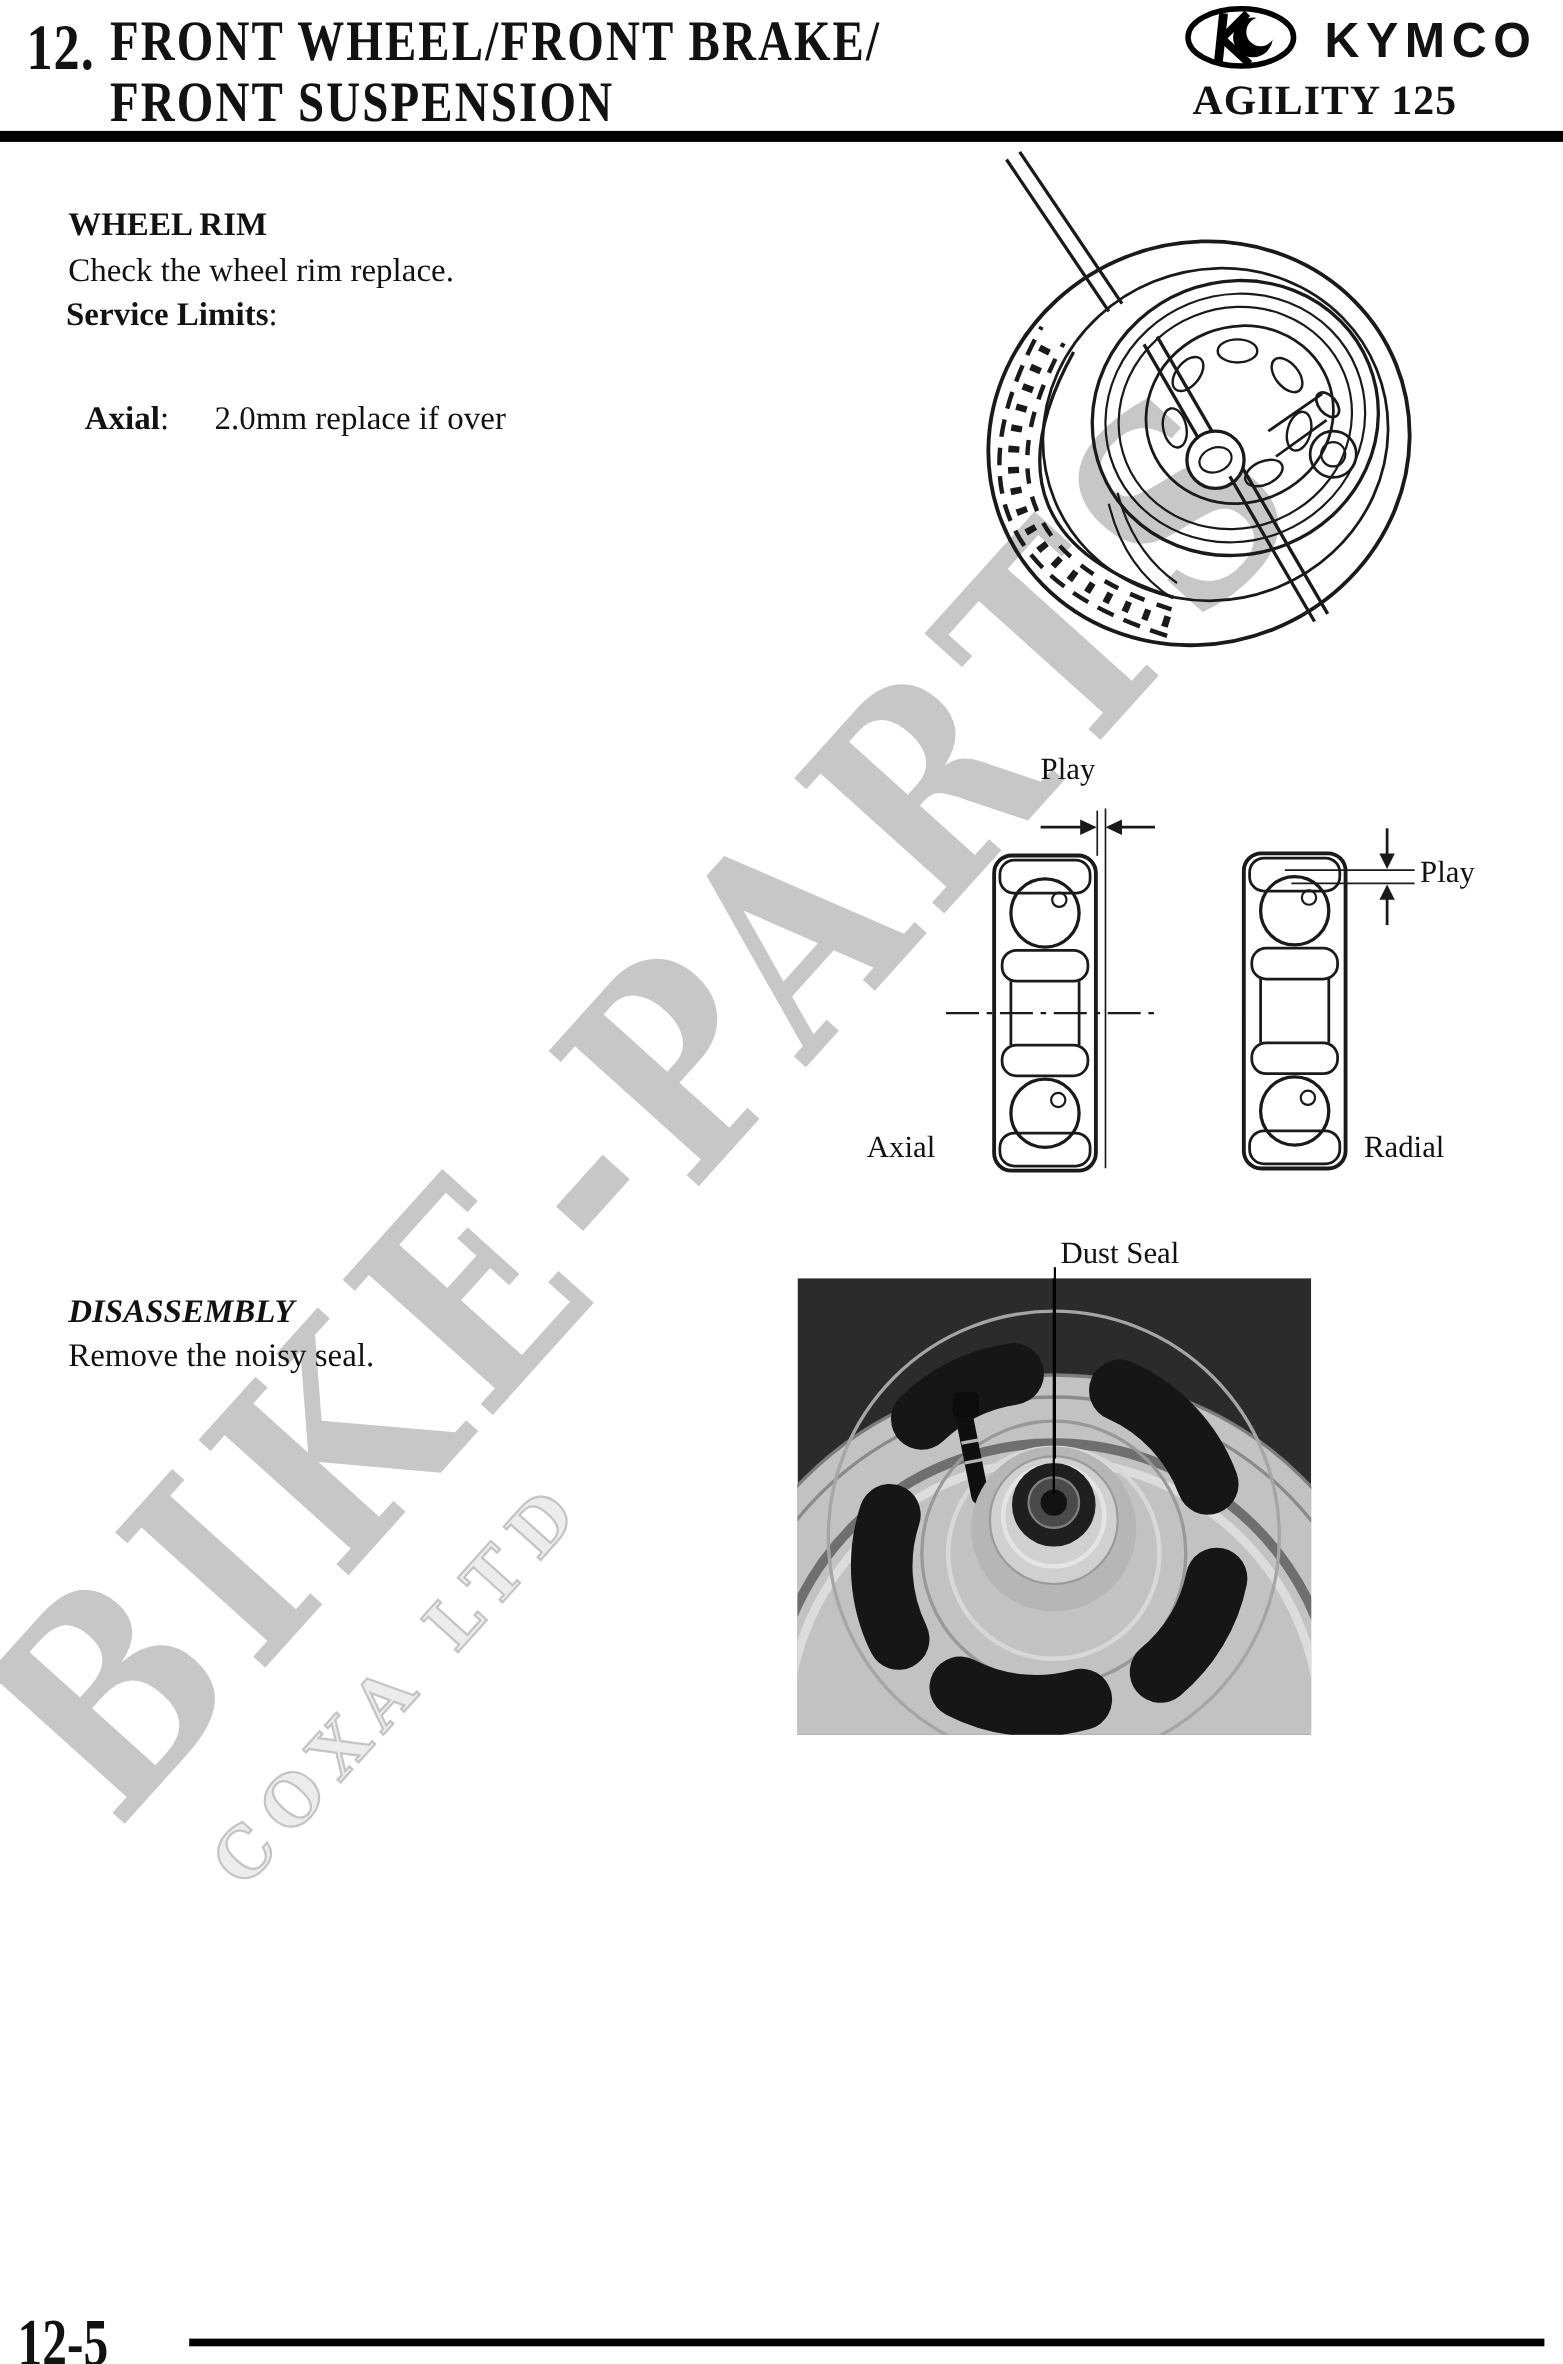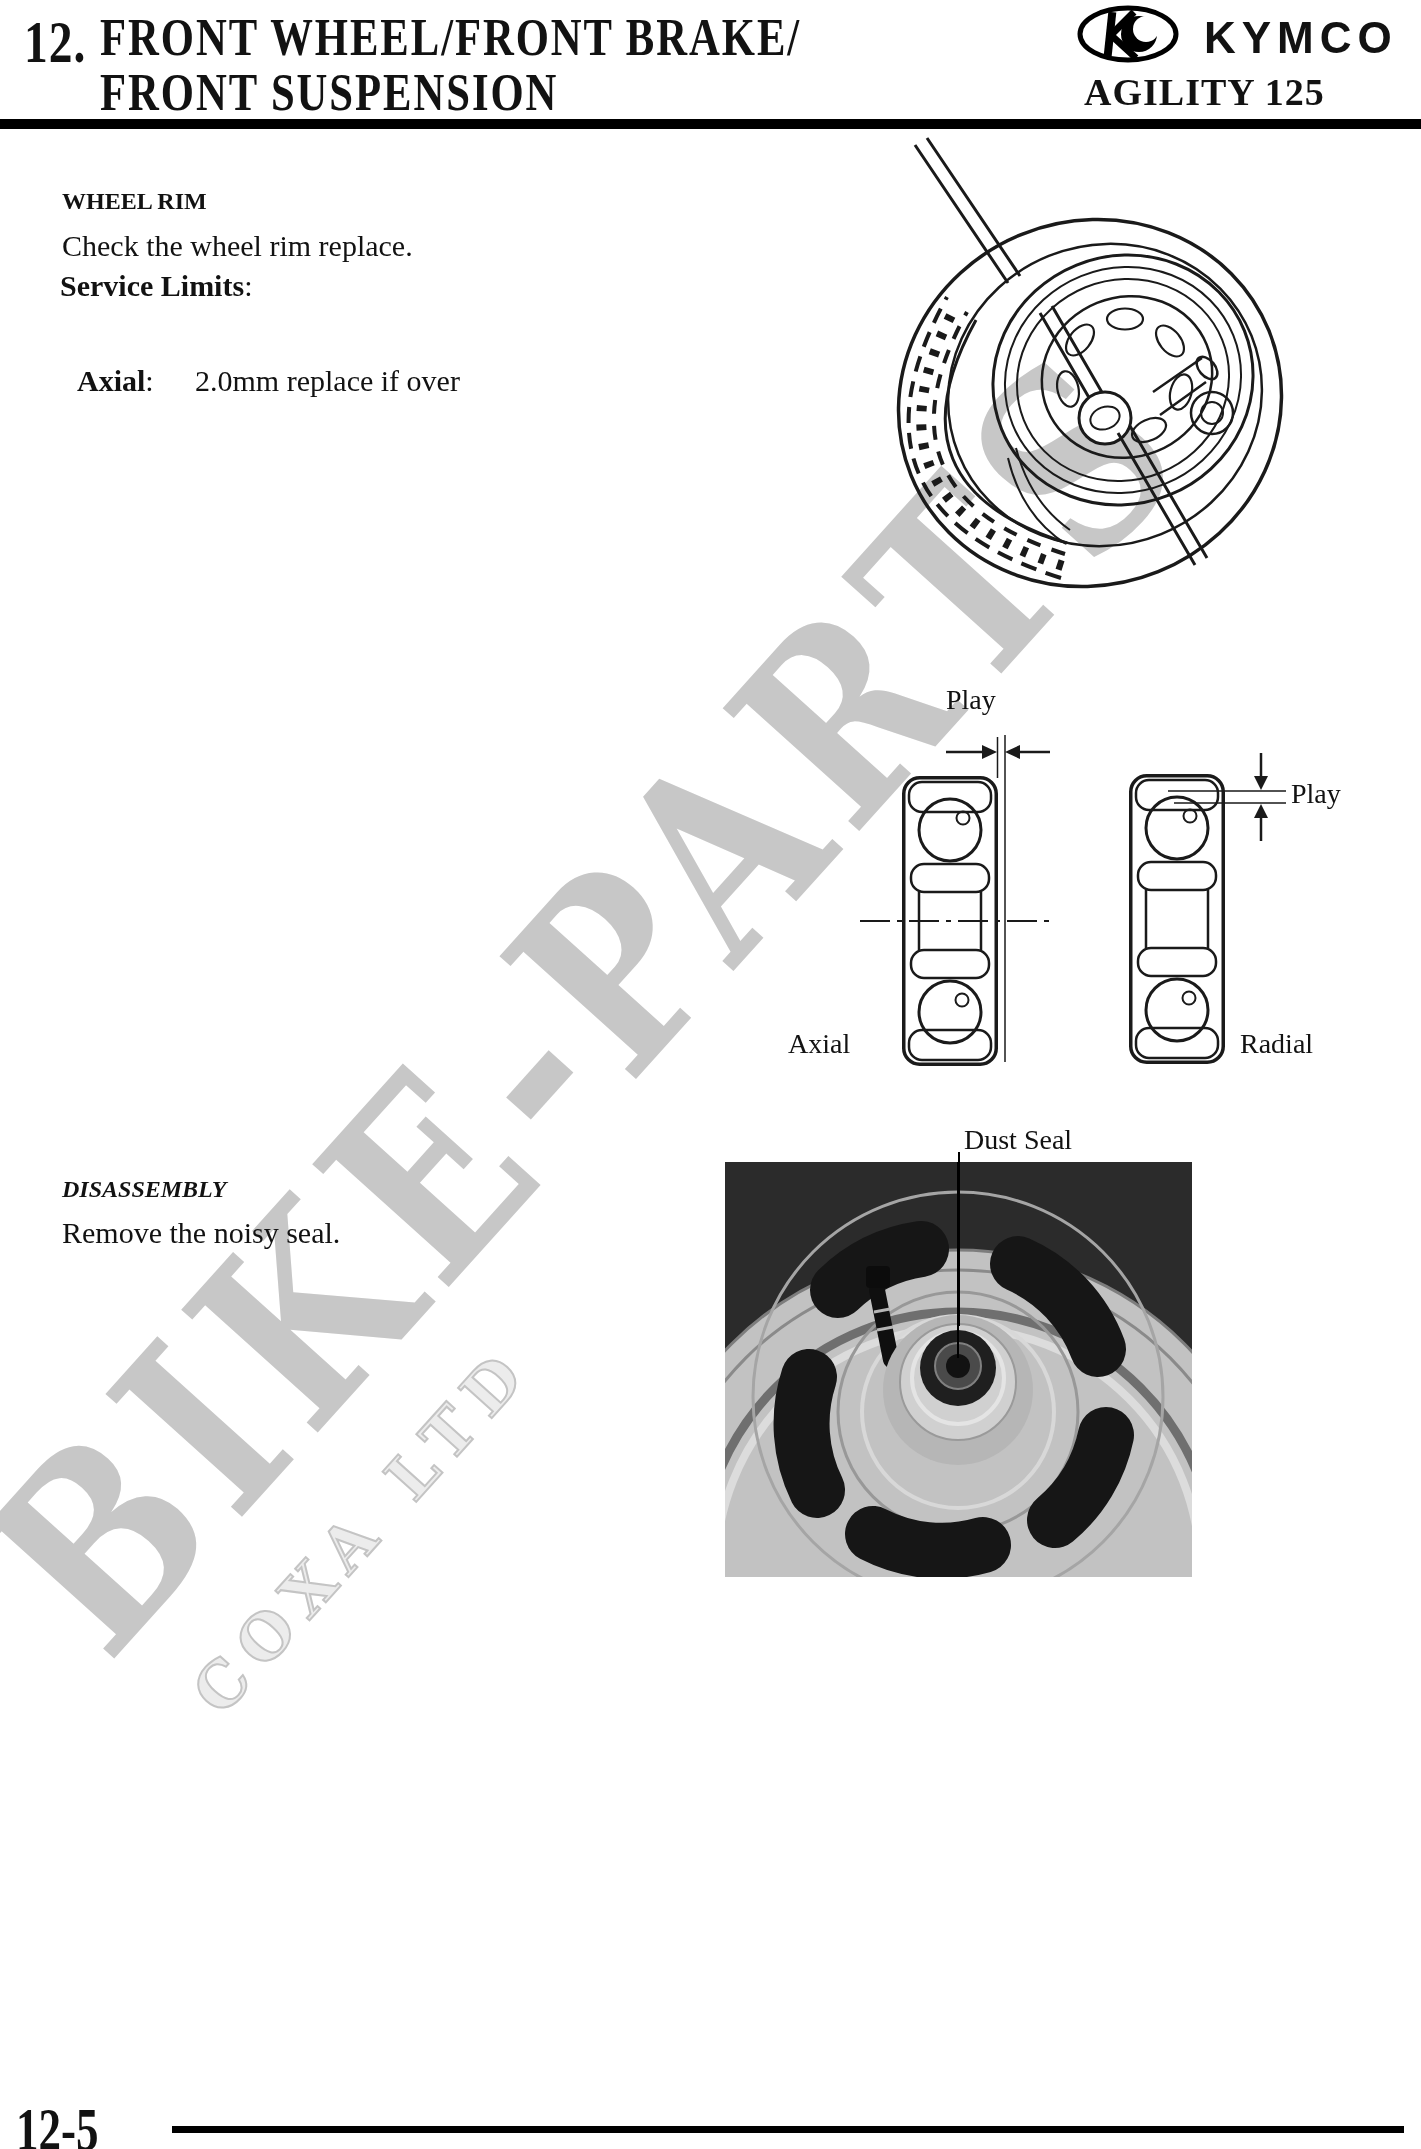--- a/index.html
+++ b/index.html
@@ -38,21 +38,21 @@
     z-index:0;
   }
   .wm2{
     left:235px;top:1652px;height:78px;line-height:78px;
     font-family:"DejaVu Serif",serif;font-weight:700;font-size:62px;
     color:#ececec;-webkit-text-stroke:2px #c4c4c4;letter-spacing:14px;
     white-space:nowrap;transform:rotate(-48deg);transform-origin:0 100%;
     z-index:0;
   }
   
-  .h-sec{font-weight:700;font-size:24px;}
+  .h-sec{font-weight:700;font-size:30px;}
   .t-body{font-size:30px;}
   .pre{white-space:pre-line;line-height:32px;}
   .limrow{font-size:30px;}
   .limrow .nm{display:inline-block;width:118px;font-weight:700;}
   .limrow .nm i{font-style:normal;font-weight:400;}
   .lbl{font-size:28px;z-index:3;}
   .ptr{width:2px;background:#000;z-index:3;}
   .z1{z-index:1;}  .z2{z-index:2;}
   svg{display:block;}
   

